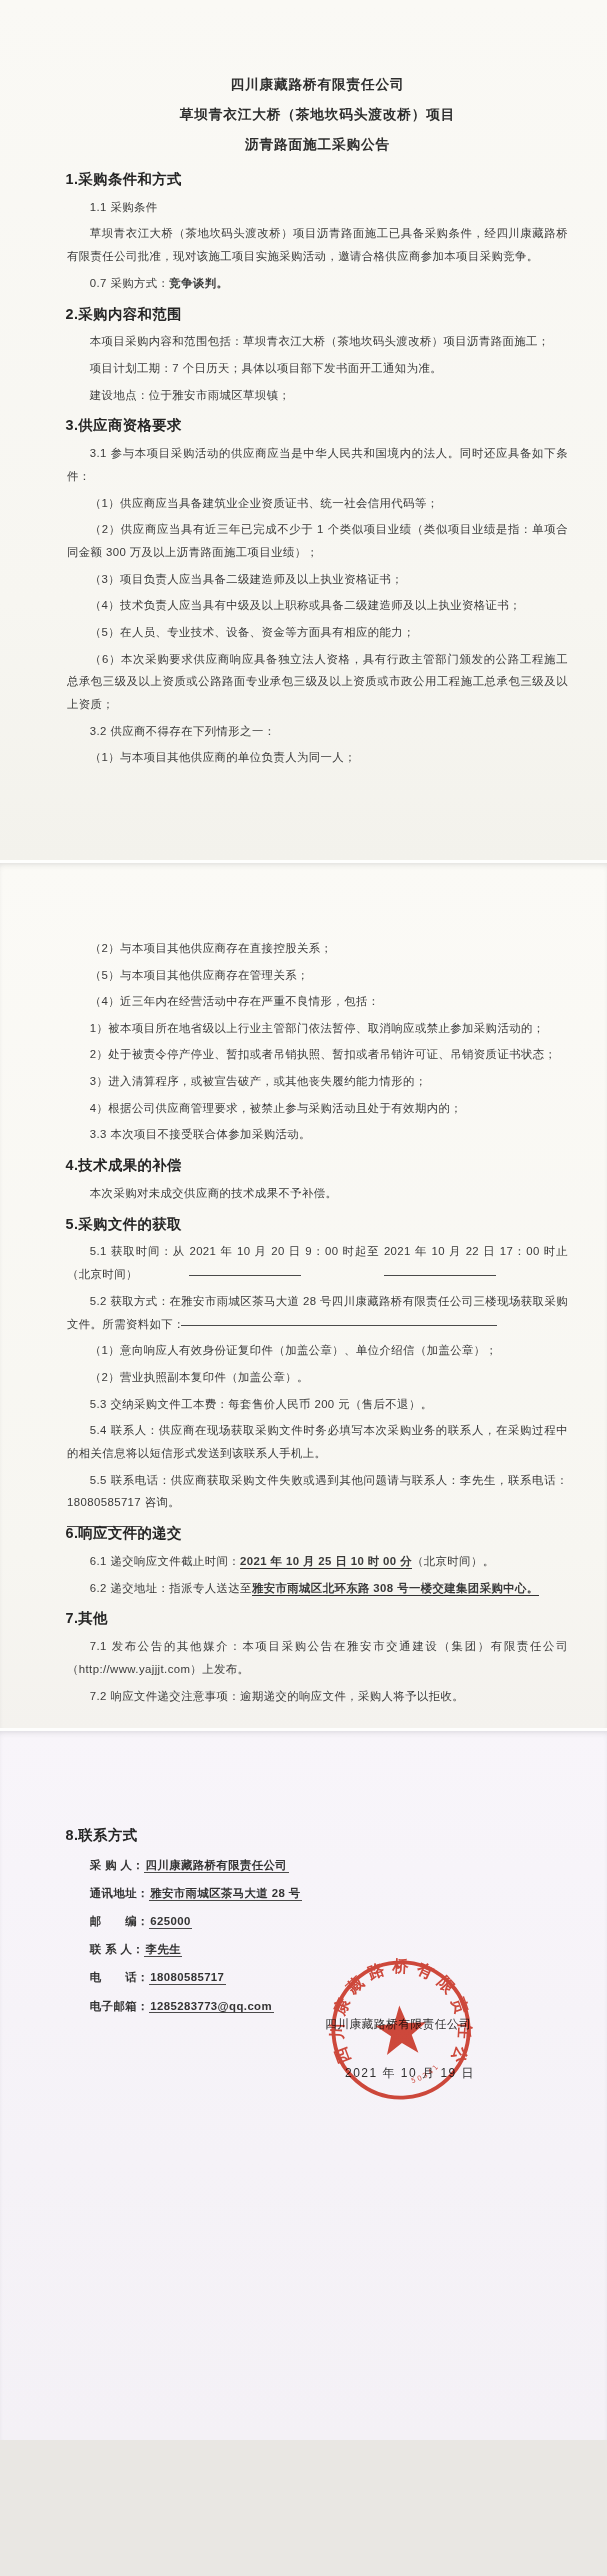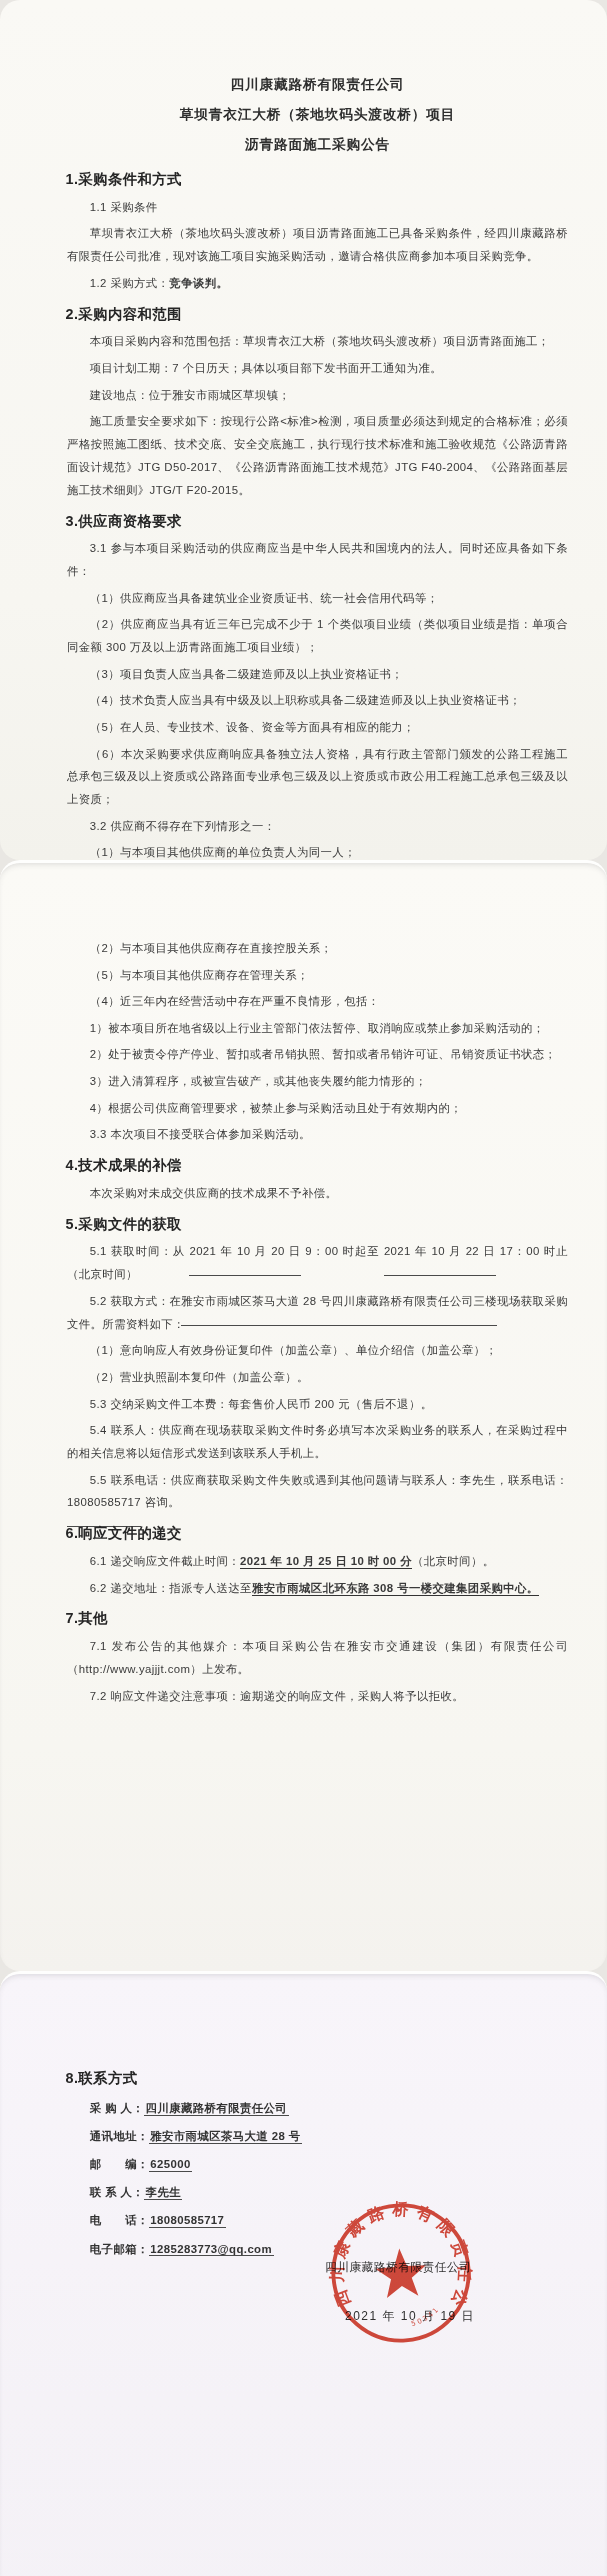--- a/index.html
+++ b/index.html
@@ -8,24 +8,23 @@
     background:#e9e7e3;
     font-family:"Liberation Sans","DejaVu Sans",sans-serif;
     color:#3a3a3a;
     -webkit-font-smoothing:antialiased;
   }
   .page{
     position:relative;
     width:607px;
     box-sizing:border-box;
     overflow:hidden;
-    border-radius:20px;
   }
   #page1{height:860px;background:linear-gradient(180deg,#faf9f5 0%,#f7f6f1 70%,#f3f2ec 100%);padding:70px 39px 0 67px;}
-  #page2{height:1111px;background:linear-gradient(180deg,#fbfaf6 0%,#f7f6f1 80%,#f4f2ee 100%);padding:74px 39px 0 67px;border-top:3px solid #fefefd;box-shadow:inset 0 3.8px 6px -3px rgba(60,60,70,.18);}
+  #page2{height:868px;background:linear-gradient(180deg,#fbfaf6 0%,#f7f6f1 80%,#f4f2ee 100%);padding:74px 39px 0 67px;border-top:3px solid #fefefd;box-shadow:inset 0 3.8px 6px -3px rgba(60,60,70,.18);}
   #page3{height:712px;background:linear-gradient(180deg,#f8f5fa 0%,#f5f2f7 60%,#f4f1f6 100%);padding:85px 39px 0 67px;border-top:3px solid #fefefd;box-shadow:inset 0 3.8px 6px -3px rgba(60,60,70,.18);}
   .title-line{
     text-align:center;
     font-size:13.7px;
     font-weight:bold;
     color:#2e2e2e;
     line-height:30px;
     margin:0;
     letter-spacing:0.8px;
   }
@@ -87,27 +86,26 @@
 <body>
 
 <div class="page" id="page1">
   <p class="title-line">四川康藏路桥有限责任公司</p>
   <p class="title-line">草坝青衣江大桥（茶地坎码头渡改桥）项目</p>
   <p class="title-line">沥青路面施工采购公告</p>
 
   <h2 class="sec">1.采购条件和方式</h2>
   <p class="body">1.1 采购条件</p>
   <p class="body">草坝青衣江大桥（茶地坎码头渡改桥）项目沥青路面施工已具备采购条件，经四川康藏路桥有限责任公司批准，现对该施工项目实施采购活动，邀请合格供应商参加本项目采购竞争。</p>
-  <p class="body"><span>1.2 采购方式：</span><span class="bold">竞争谈判。</span></p>
+  <p class="body"><span>0.7 采购方式：</span><span class="bold">竞争谈判。</span></p>
 
   <h2 class="sec">2.采购内容和范围</h2>
   <p class="body">本项目采购内容和范围包括：草坝青衣江大桥（茶地坎码头渡改桥）项目沥青路面施工；</p>
   <p class="body">项目计划工期：7 个日历天；具体以项目部下发书面开工通知为准。</p>
   <p class="body">建设地点：位于雅安市雨城区草坝镇；</p>
-  <p class="body">施工质量安全要求如下：按现行公路&lt;标准&gt;检测，项目质量必须达到规定的合格标准；必须严格按照施工图纸、技术交底、安全交底施工，执行现行技术标准和施工验收规范《公路沥青路面设计规范》JTG D50-2017、《公路沥青路面施工技术规范》JTG F40-2004、《公路路面基层施工技术细则》JTG/T F20-2015。</p>
 
   <h2 class="sec">3.供应商资格要求</h2>
   <p class="body">3.1 参与本项目采购活动的供应商应当是中华人民共和国境内的法人。同时还应具备如下条件：</p>
   <p class="body">（1）供应商应当具备建筑业企业资质证书、统一社会信用代码等；</p>
   <p class="body">（2）供应商应当具有近三年已完成不少于 1 个类似项目业绩（类似项目业绩是指：单项合同金额 300 万及以上沥青路面施工项目业绩）；</p>
   <p class="body">（3）项目负责人应当具备二级建造师及以上执业资格证书；</p>
   <p class="body">（4）技术负责人应当具有中级及以上职称或具备二级建造师及以上执业资格证书；</p>
   <p class="body">（5）在人员、专业技术、设备、资金等方面具有相应的能力；</p>
   <p class="body">（6）本次采购要求供应商响应具备独立法人资格，具有行政主管部门颁发的公路工程施工总承包三级及以上资质或公路路面专业承包三级及以上资质或市政公用工程施工总承包三级及以上资质；</p>
   <p class="body">3.2 供应商不得存在下列情形之一：</p>

